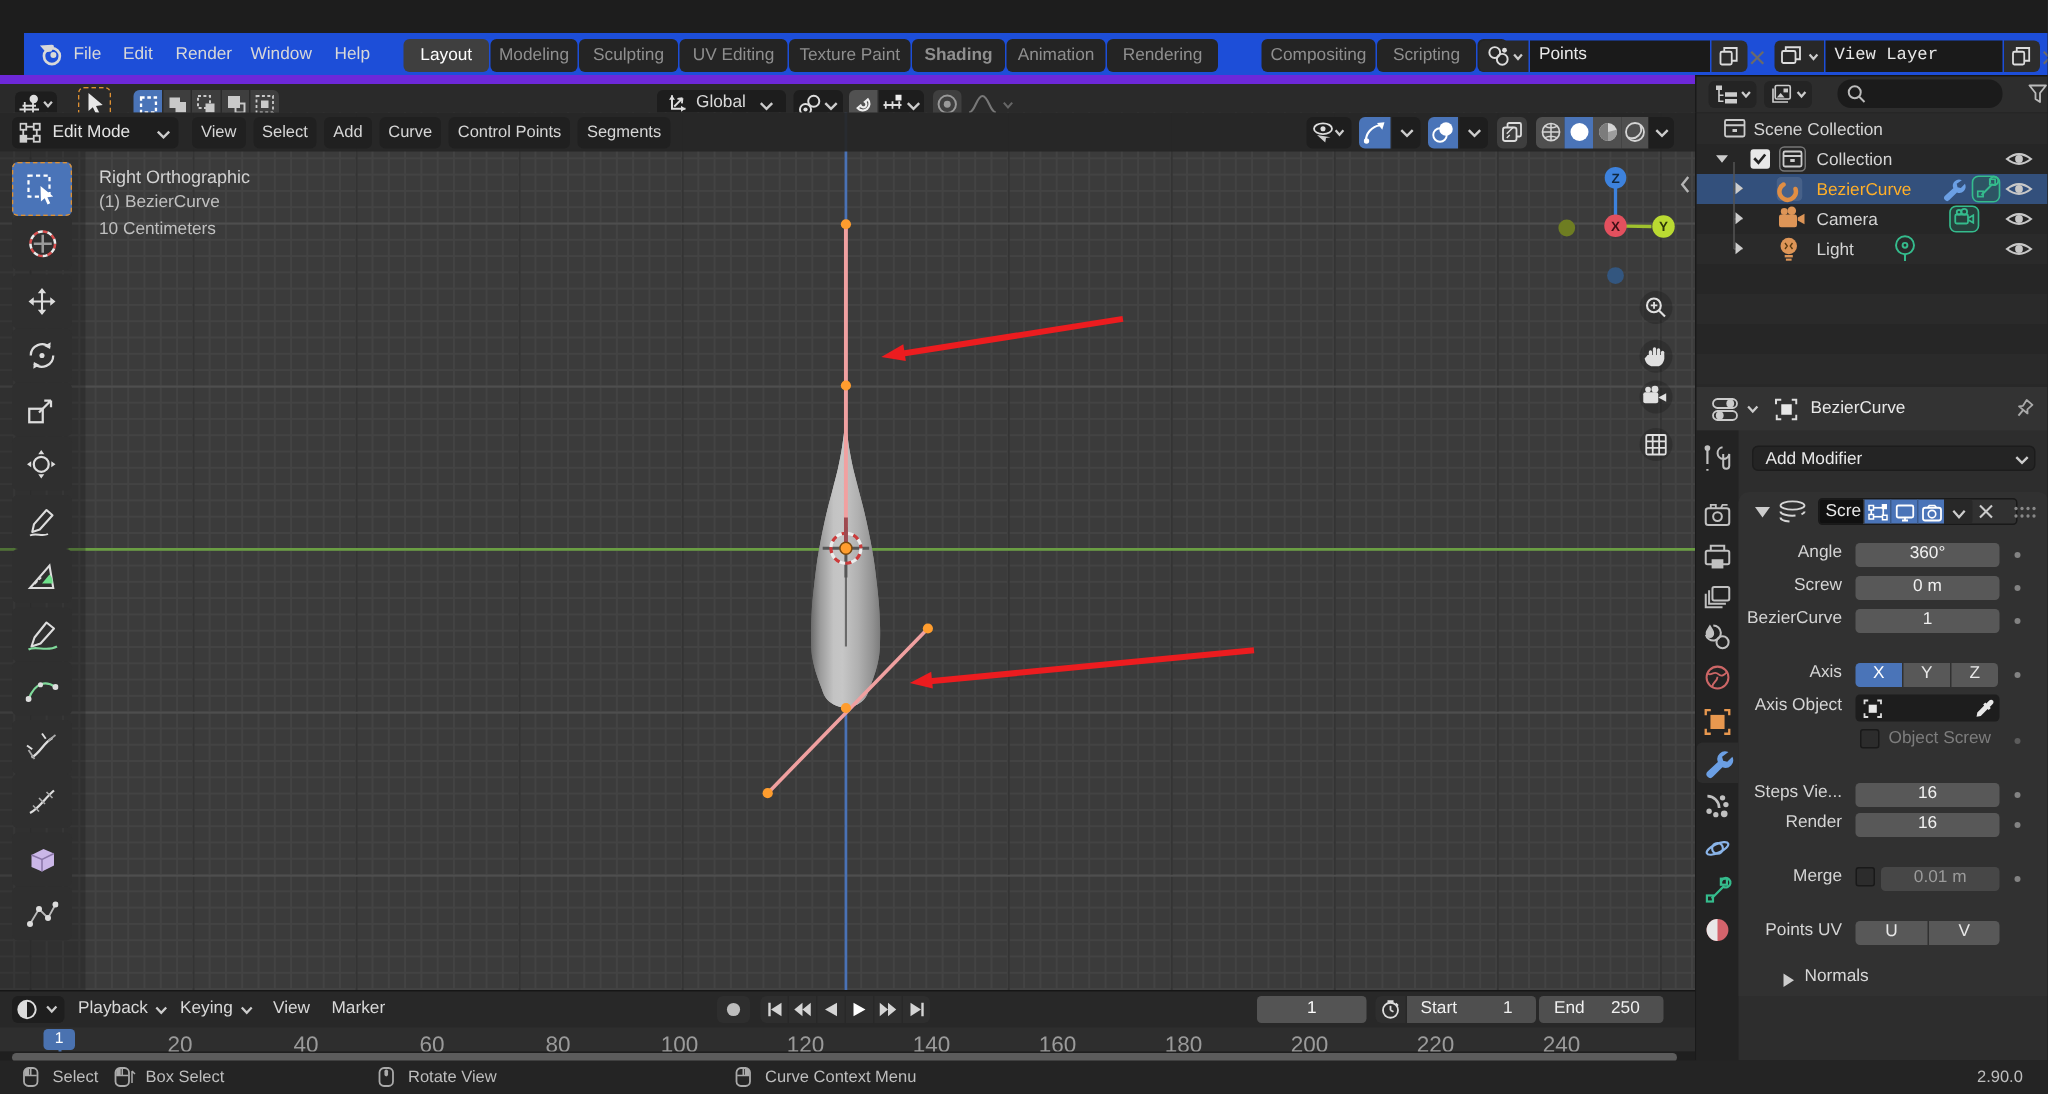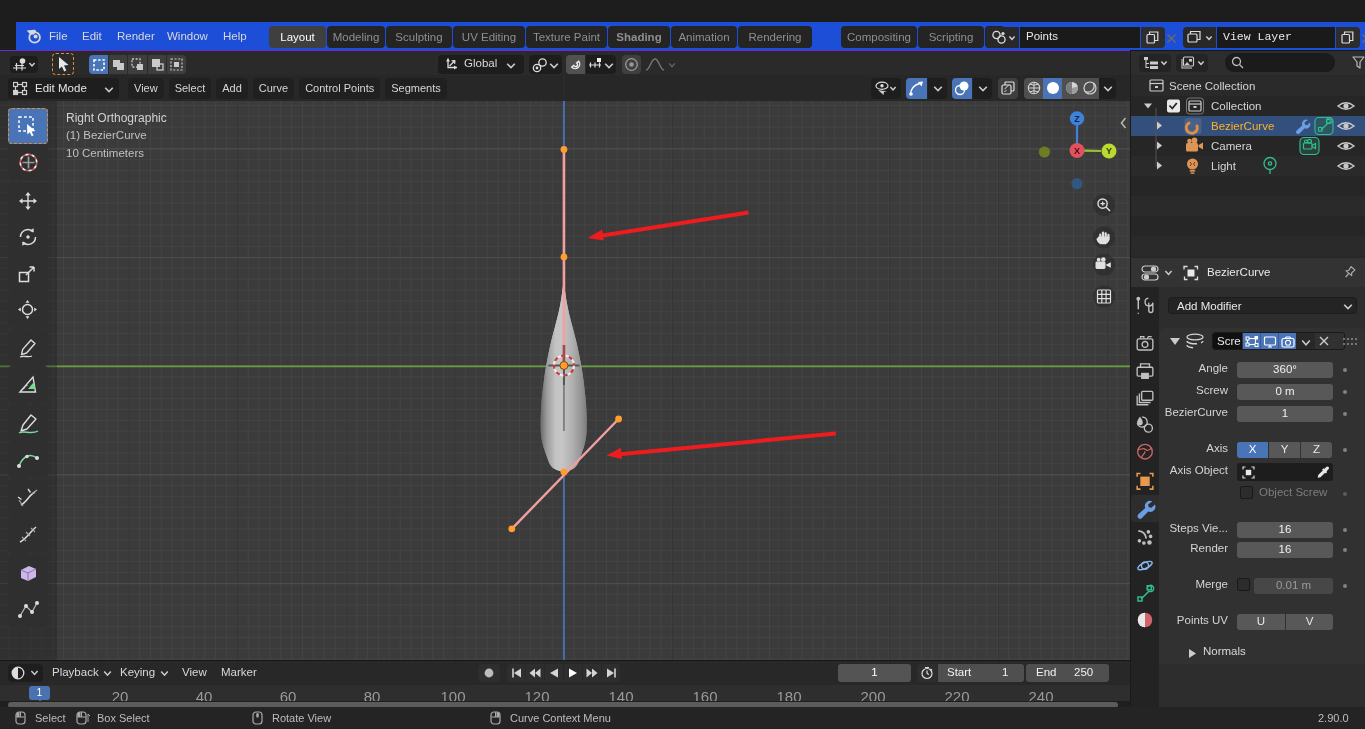--- a/index.html
+++ b/index.html
@@ -95,21 +95,21 @@
           <rect x="1" y="3.5" width="7.5" height="8.5" rx="1" fill="none" stroke="#ddd" stroke-width="1.2"></rect>
           <path d="M3.5,3.5 L3.5,1 L11.8,1 L11.8,9.5 L8.5,9.5" fill="none" stroke="#ddd" stroke-width="1.2"></path>
         </svg>
       </div>
       <svg class="ab" style="left:178px;top:6px" width="11" height="11" viewBox="0 0 11 11">
         <path d="M1.5,1.5 L9.5,9.5 M9.5,1.5 L1.5,9.5" stroke="#6a6a6a" stroke-width="1.5"></path>
       </svg>
     </div>
   </div>
 
-  <div class="ab" style="left:0;top:50px;width:1130px;height:25px;background:#2a2a2a;border-top:1px solid #6d28d9;">
+  <div class="ab" style="left:0;top:50px;width:1130px;height:25px;background:#2a2a2a;border-top:6px solid #6d28d9;">
 
     <div class="ab pill" style="left:10px;top:5px;width:28px;height:17px;">
       <svg class="ab" style="left:2px;top:1px" width="25" height="15" viewBox="0 0 25 15">
         <circle cx="10.5" cy="4" r="2.8" fill="#ddd"></circle>
         <path d="M1,11 h13 M3,8.5 h9 M4.5,6 v7.5 M10,6 v7.5" stroke="#ddd" stroke-width="1.2" fill="none"></path>
         <path d="M17.4,5.9 L20,8.9 L22.6,5.9" fill="none" stroke="#ccc" stroke-width="1.5"></path>
       </svg>
     </div>
 
     <div class="ab" style="left:51px;top:51px;"></div>

